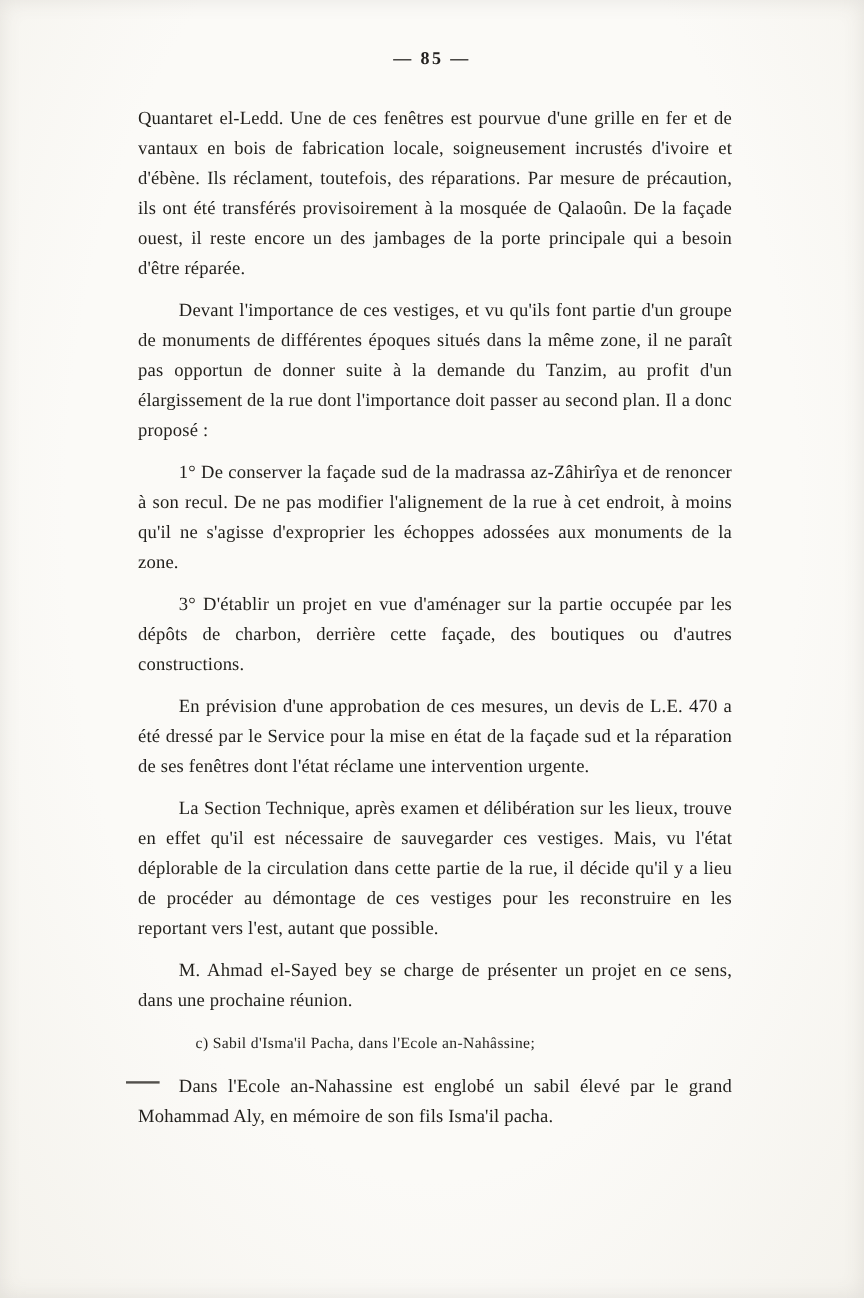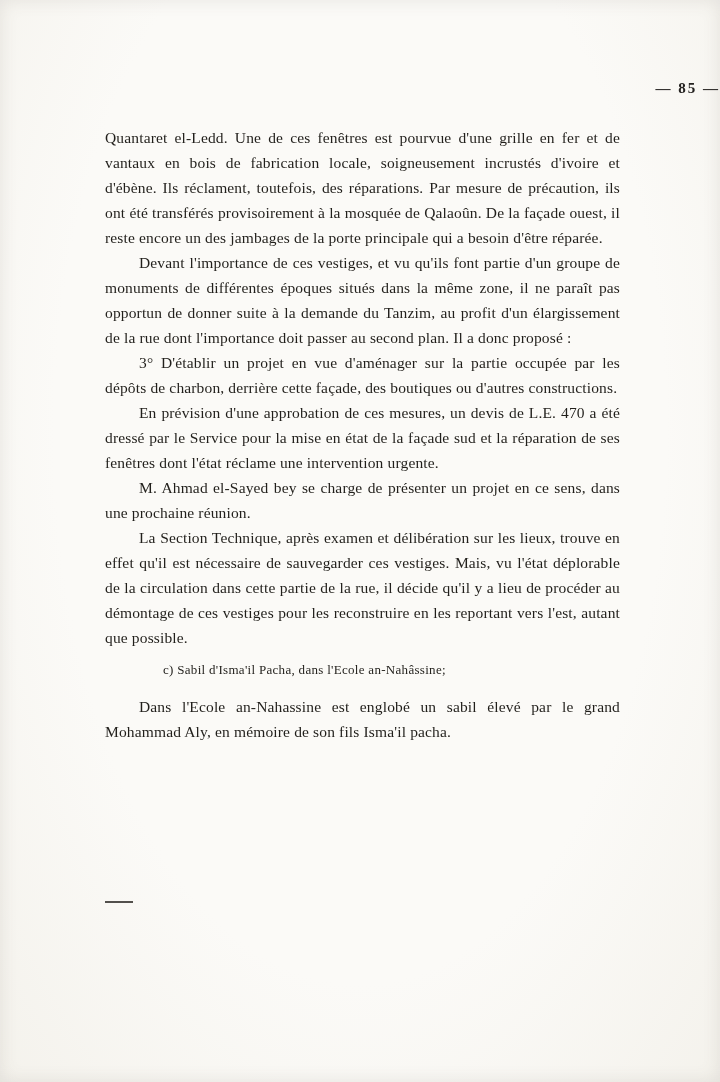--- a/index.html
+++ b/index.html
@@ -13,39 +13,39 @@
     height: 1082px;
     margin: 0 auto;
     background:
       radial-gradient(ellipse at 50% 40%, #fbfaf7 60%, #f4f2ec 100%);
     color: #211f1b;
     font-family: "Liberation Serif", "DejaVu Serif", serif;
     overflow: hidden;
     box-shadow: inset 0 0 18px rgba(90,85,70,0.12);
   }
   .page-header {
-    padding-top: 79px;
-    text-align: right;
+    padding-top: 40px;
+    text-align: center;
   }
   .page-number {
     font-size: 15px;
     font-weight: bold;
     letter-spacing: 2px;
     color: #242220;
   }
   .text-block {
     margin: 28px 100px 0 105px;
     width: 515px;
     text-align: justify;
     font-size: 15.5px;
     line-height: 25px;
     letter-spacing: 0.15px;
   }
   .para {
-    margin: 0;
+    margin: 10px;
     text-indent: 34px;
   }
   .para.first {
     text-indent: 0;
   }
   .section-heading {
     margin: 7px 0 12px 58px;
     font-size: 13px;
     font-weight: normal;
     letter-spacing: 0.3px;
@@ -70,29 +70,30 @@
   <header class="page-header">
     <span class="page-number">— 85 —</span>
   </header>
 
   <main class="text-block">
 
     <p class="para first">Quantaret el-Ledd. Une de ces fenêtres est pourvue d'une grille en fer et de vantaux en bois de fabrication locale, soigneusement incrustés d'ivoire et d'ébène. Ils réclament, toutefois, des réparations. Par mesure de précaution, ils ont été transférés provisoirement à la mosquée de Qalaoûn. De la façade ouest, il reste encore un des jambages de la porte principale qui a besoin d'être réparée.</p>
 
     <p class="para">Devant l'importance de ces vestiges, et vu qu'ils font partie d'un groupe de monuments de différentes époques situés dans la même zone, il ne paraît pas opportun de donner suite à la demande du Tanzim, au profit d'un élargissement de la rue dont l'importance doit passer au second plan. Il a donc proposé :</p>
 
+    <p class="para">1°  De conserver la façade sud de la madrassa az-Zâhirîya et de renoncer à son recul. De ne pas modifier l'alignement de la rue à cet endroit, à moins qu'il ne s'agisse d'exproprier les échoppes adossées aux monuments de la zone.</p>
 
 
     <p class="para">3°  D'établir un projet en vue d'aménager sur la partie occupée par les dépôts de charbon, derrière cette façade, des boutiques ou d'autres constructions.</p>
 
     <p class="para">En prévision d'une approbation de ces mesures, un devis de L.E. 470 a été dressé par le Service pour la mise en état de la façade sud et la réparation de ses fenêtres dont l'état réclame une intervention urgente.</p>
 
+    <p class="para">La Section Technique, après examen et délibération sur les lieux, trouve en effet qu'il est nécessaire de sauvegarder ces vestiges. Mais, vu l'état déplorable de la circulation dans cette partie de la rue, il décide qu'il y a lieu de procéder au démontage de ces vestiges pour les reconstruire en les reportant vers l'est, autant que possible.</p>
+
     <p class="para">M. Ahmad el-Sayed bey se charge de présenter un projet en ce sens, dans une prochaine réunion.</p>
-
-    <p class="para">La Section Technique, après examen et délibération sur les lieux, trouve en effet qu'il est nécessaire de sauvegarder ces vestiges. Mais, vu l'état déplorable de la circulation dans cette partie de la rue, il décide qu'il y a lieu de procéder au démontage de ces vestiges pour les reconstruire en les reportant vers l'est, autant que possible.</p>
 
     <h3 class="section-heading">c)  Sabil d'Isma'il Pacha, dans l'Ecole an-Nahâssine;</h3>
 
     <p class="para">Dans l'Ecole an-Nahassine est englobé un sabil élevé par le grand Mohammad Aly, en mémoire de son fils Isma'il pacha.</p>
 
   </main>
 
   <div class="scan-artifact"></div>
 
 </div>

